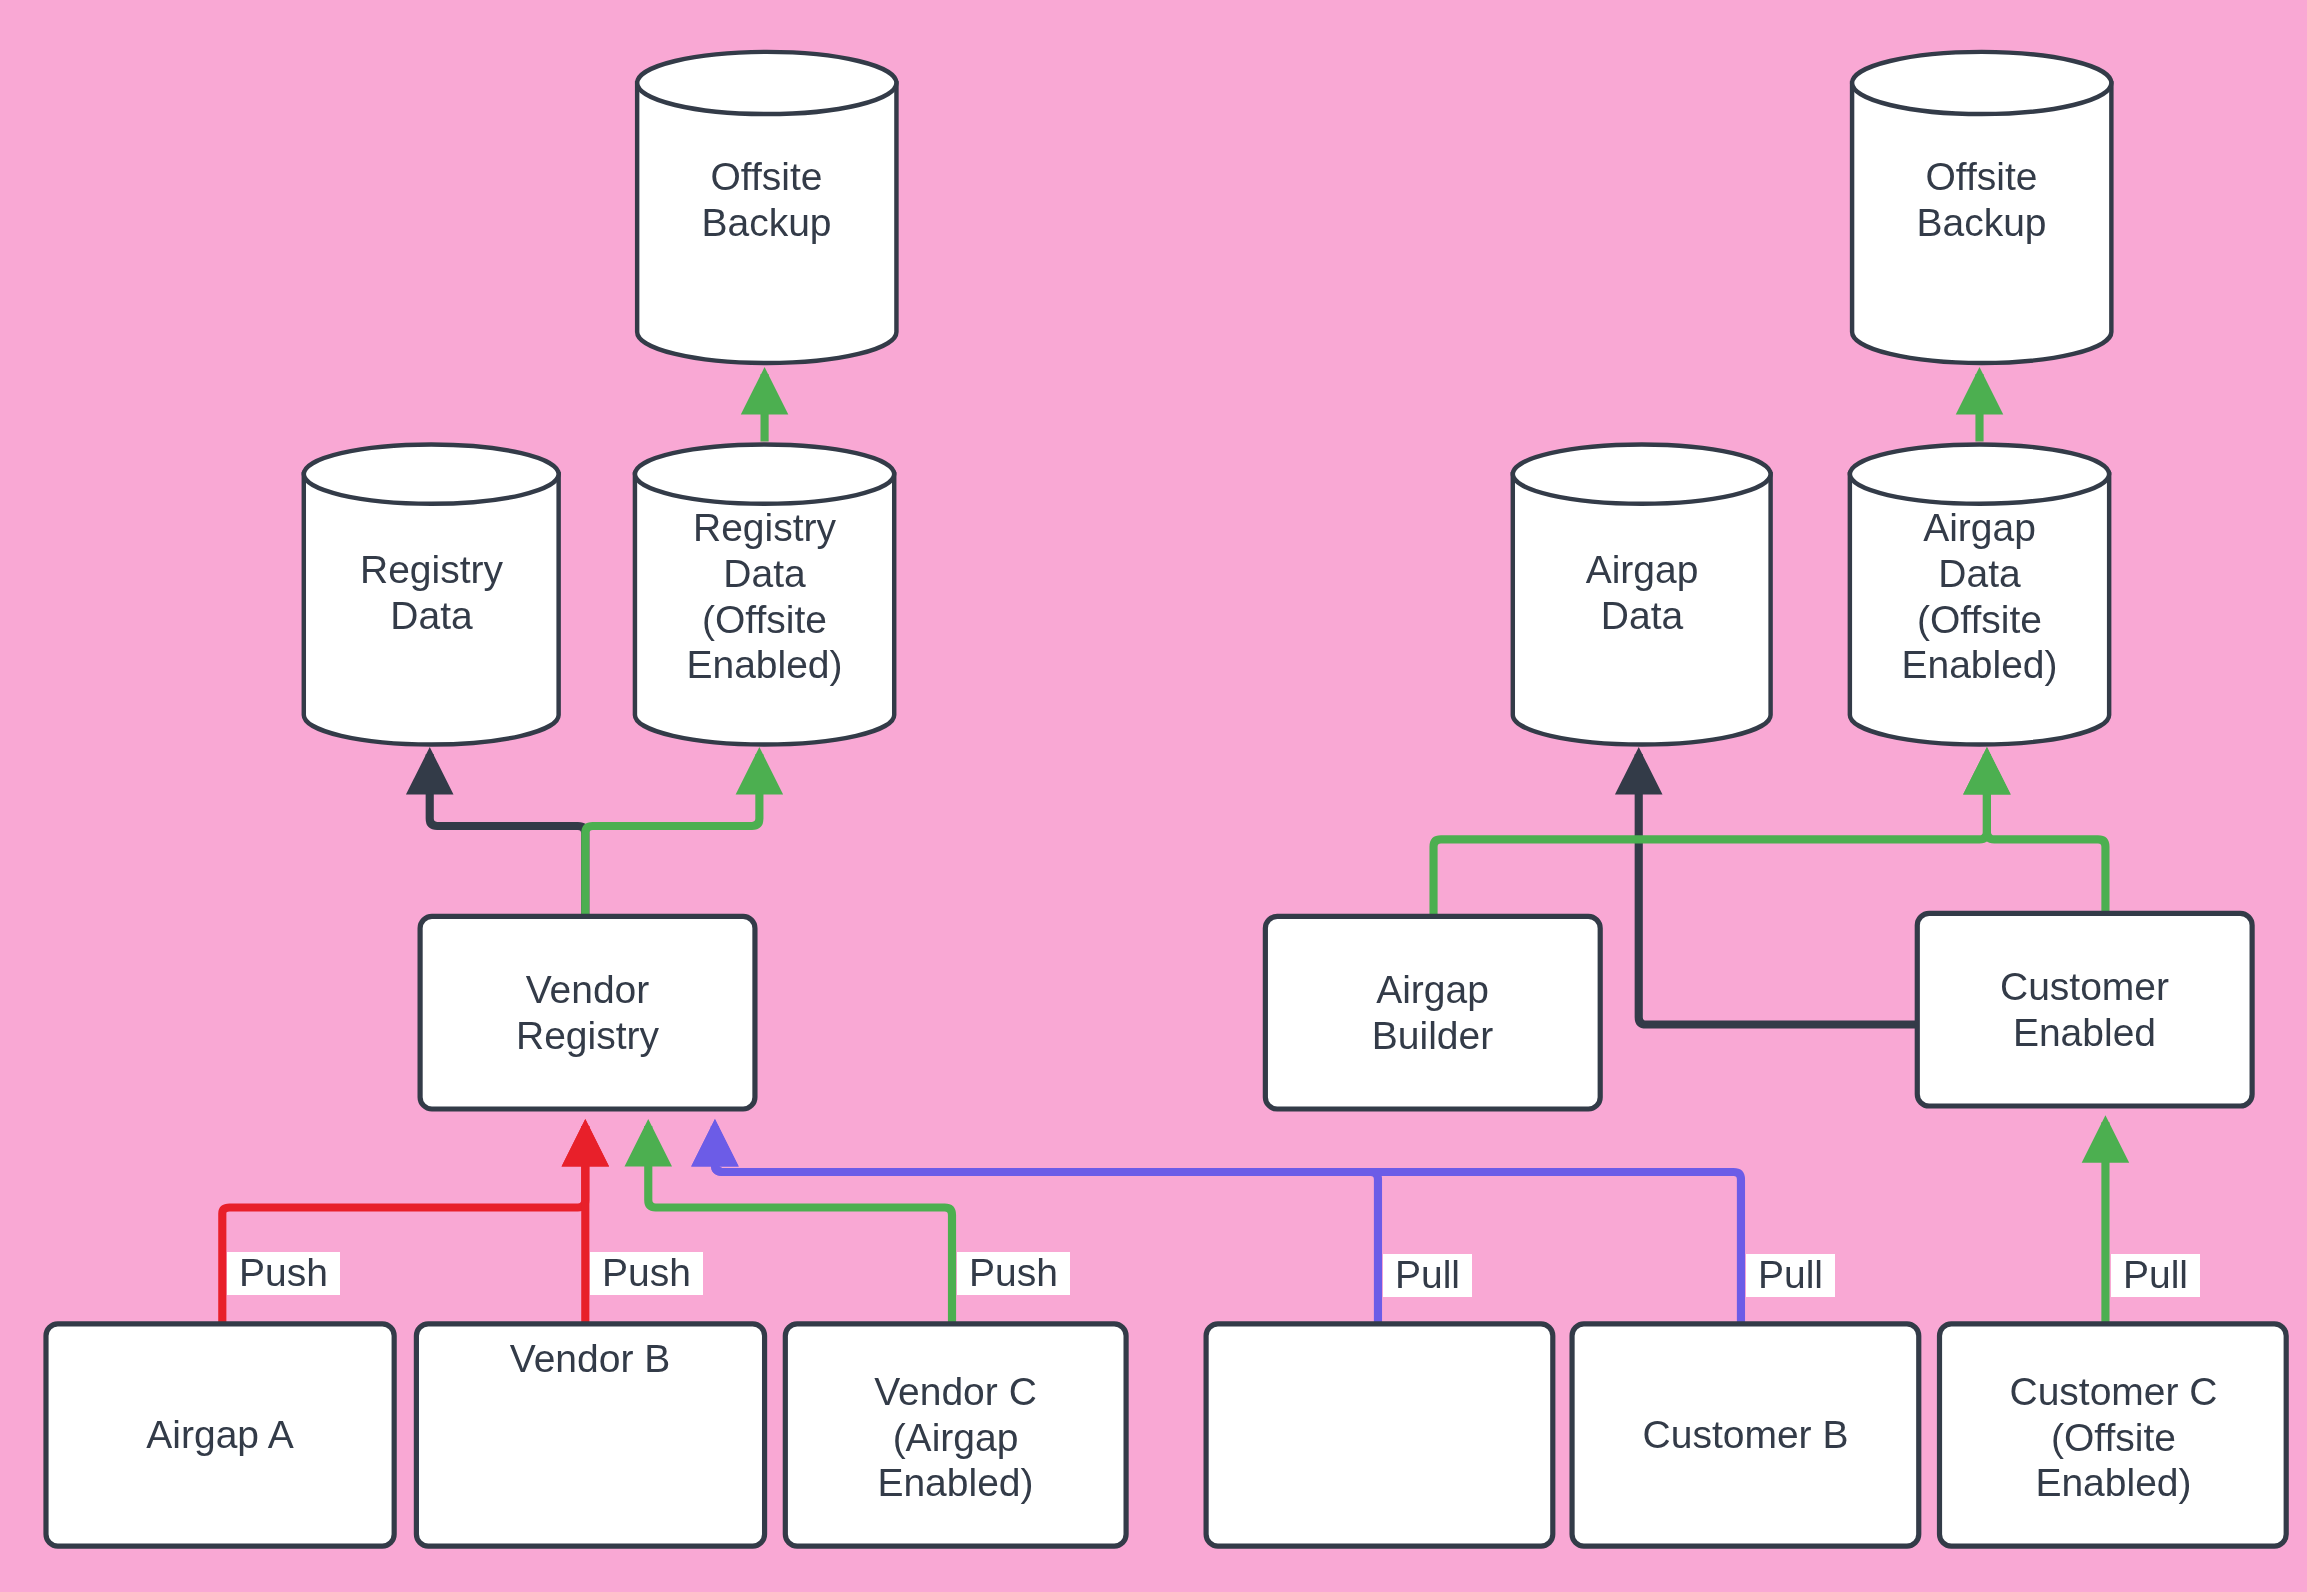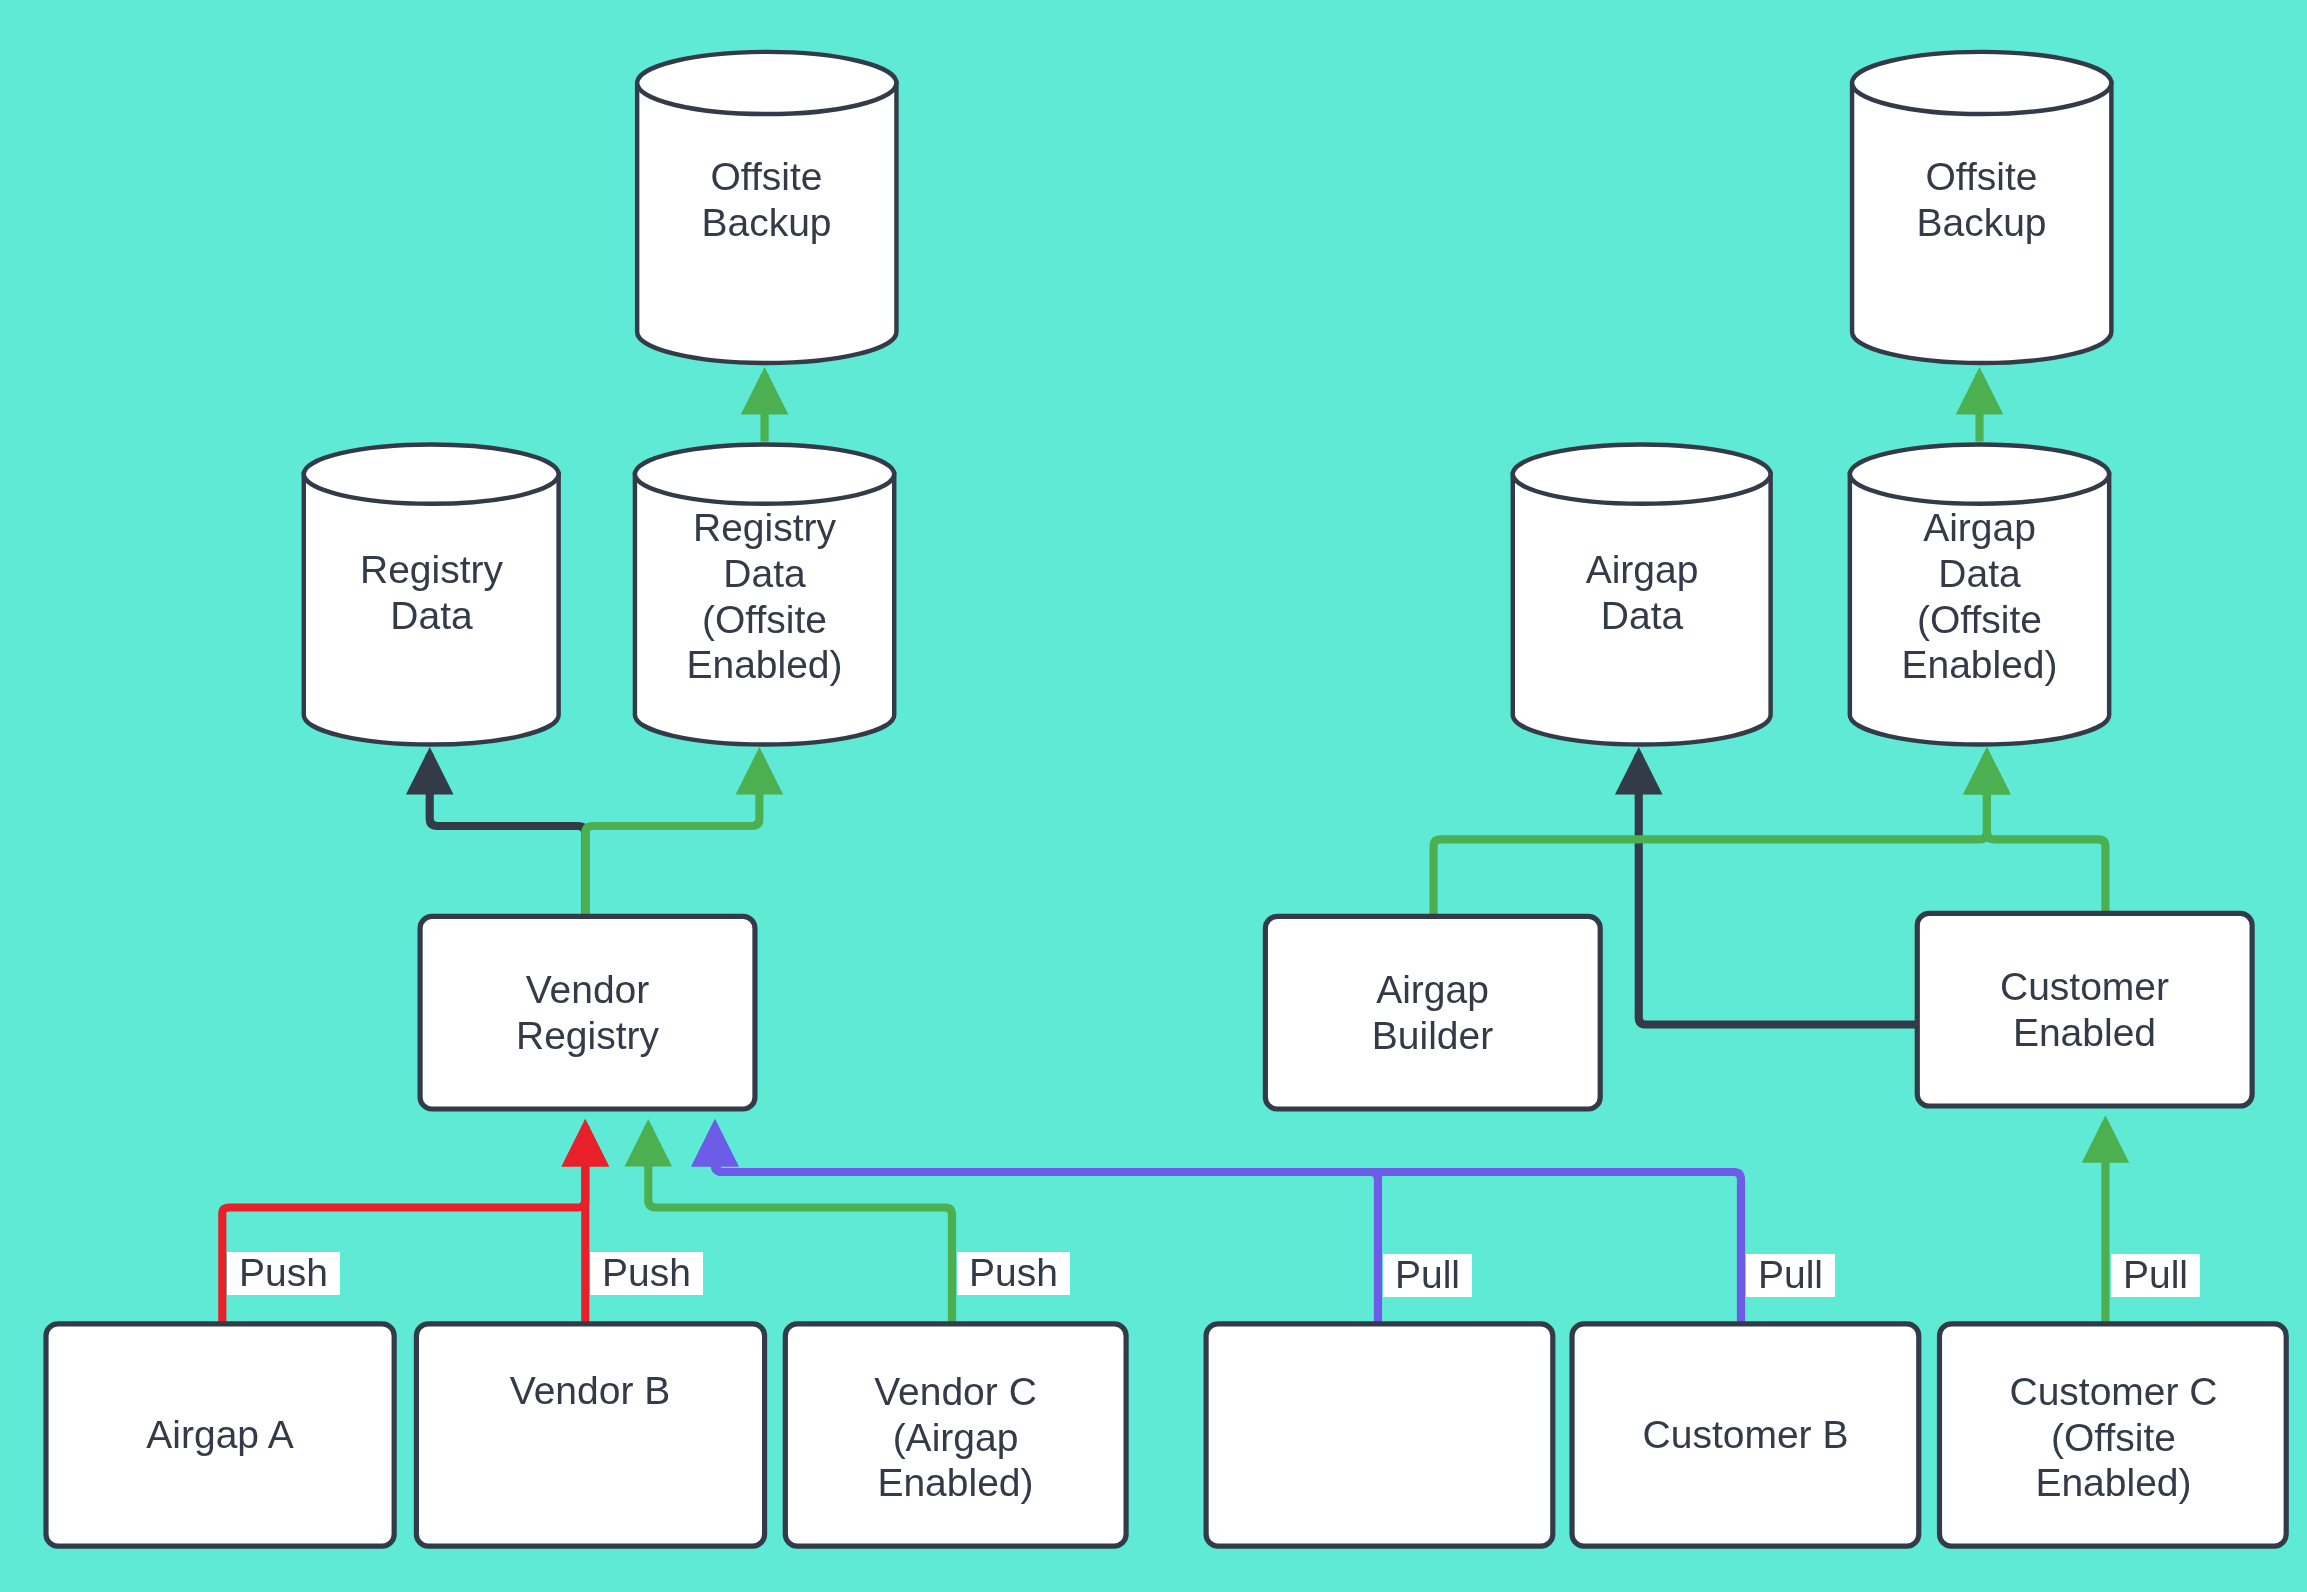--- a/index.html
+++ b/index.html
@@ -8,21 +8,21 @@
     padding: 0;
     background: #ffffff;
   }
   body {
     font-family: "Liberation Sans", sans-serif;
   }
   #diagram-root {
     position: relative;
     width: 2307px;
     height: 1592px;
-    background: #5eead4;
+    background: #f9a8d4;
     overflow: hidden;
   }
   #diagram-svg {
     position: absolute;
     top: 0;
     left: 0;
     width: 2307px;
     height: 1592px;
   }
   .node-label {
@@ -174,21 +174,21 @@
 Registry</div>
 
   <div class="node-label" style="left:1265px; top:916px; width:335px; height:193px;">Airgap
 Builder</div>
 
   <div class="node-label" style="left:1917px; top:913px; width:335px; height:193px;">Customer
 Enabled</div>
 
   <div class="node-label" style="left:46px; top:1324px; width:348px; height:222px;">Airgap A</div>
 
-  <div class="node-label" style="left:416px; top:1280px; width:348px; height:222px;">Vendor B</div>
+  <div class="node-label" style="left:416px; top:1248px; width:348px; height:222px;">Vendor B</div>
 
   <div class="node-label" style="left:785px; top:1334px; width:341px; height:207px;">Vendor C
 (Airgap
 Enabled)</div>
 
 
   <div class="node-label" style="left:1572px; top:1324px; width:347px; height:222px;">Customer B</div>
 
   <div class="node-label" style="left:1940px; top:1334px; width:347px; height:207px;">Customer C
 (Offsite

